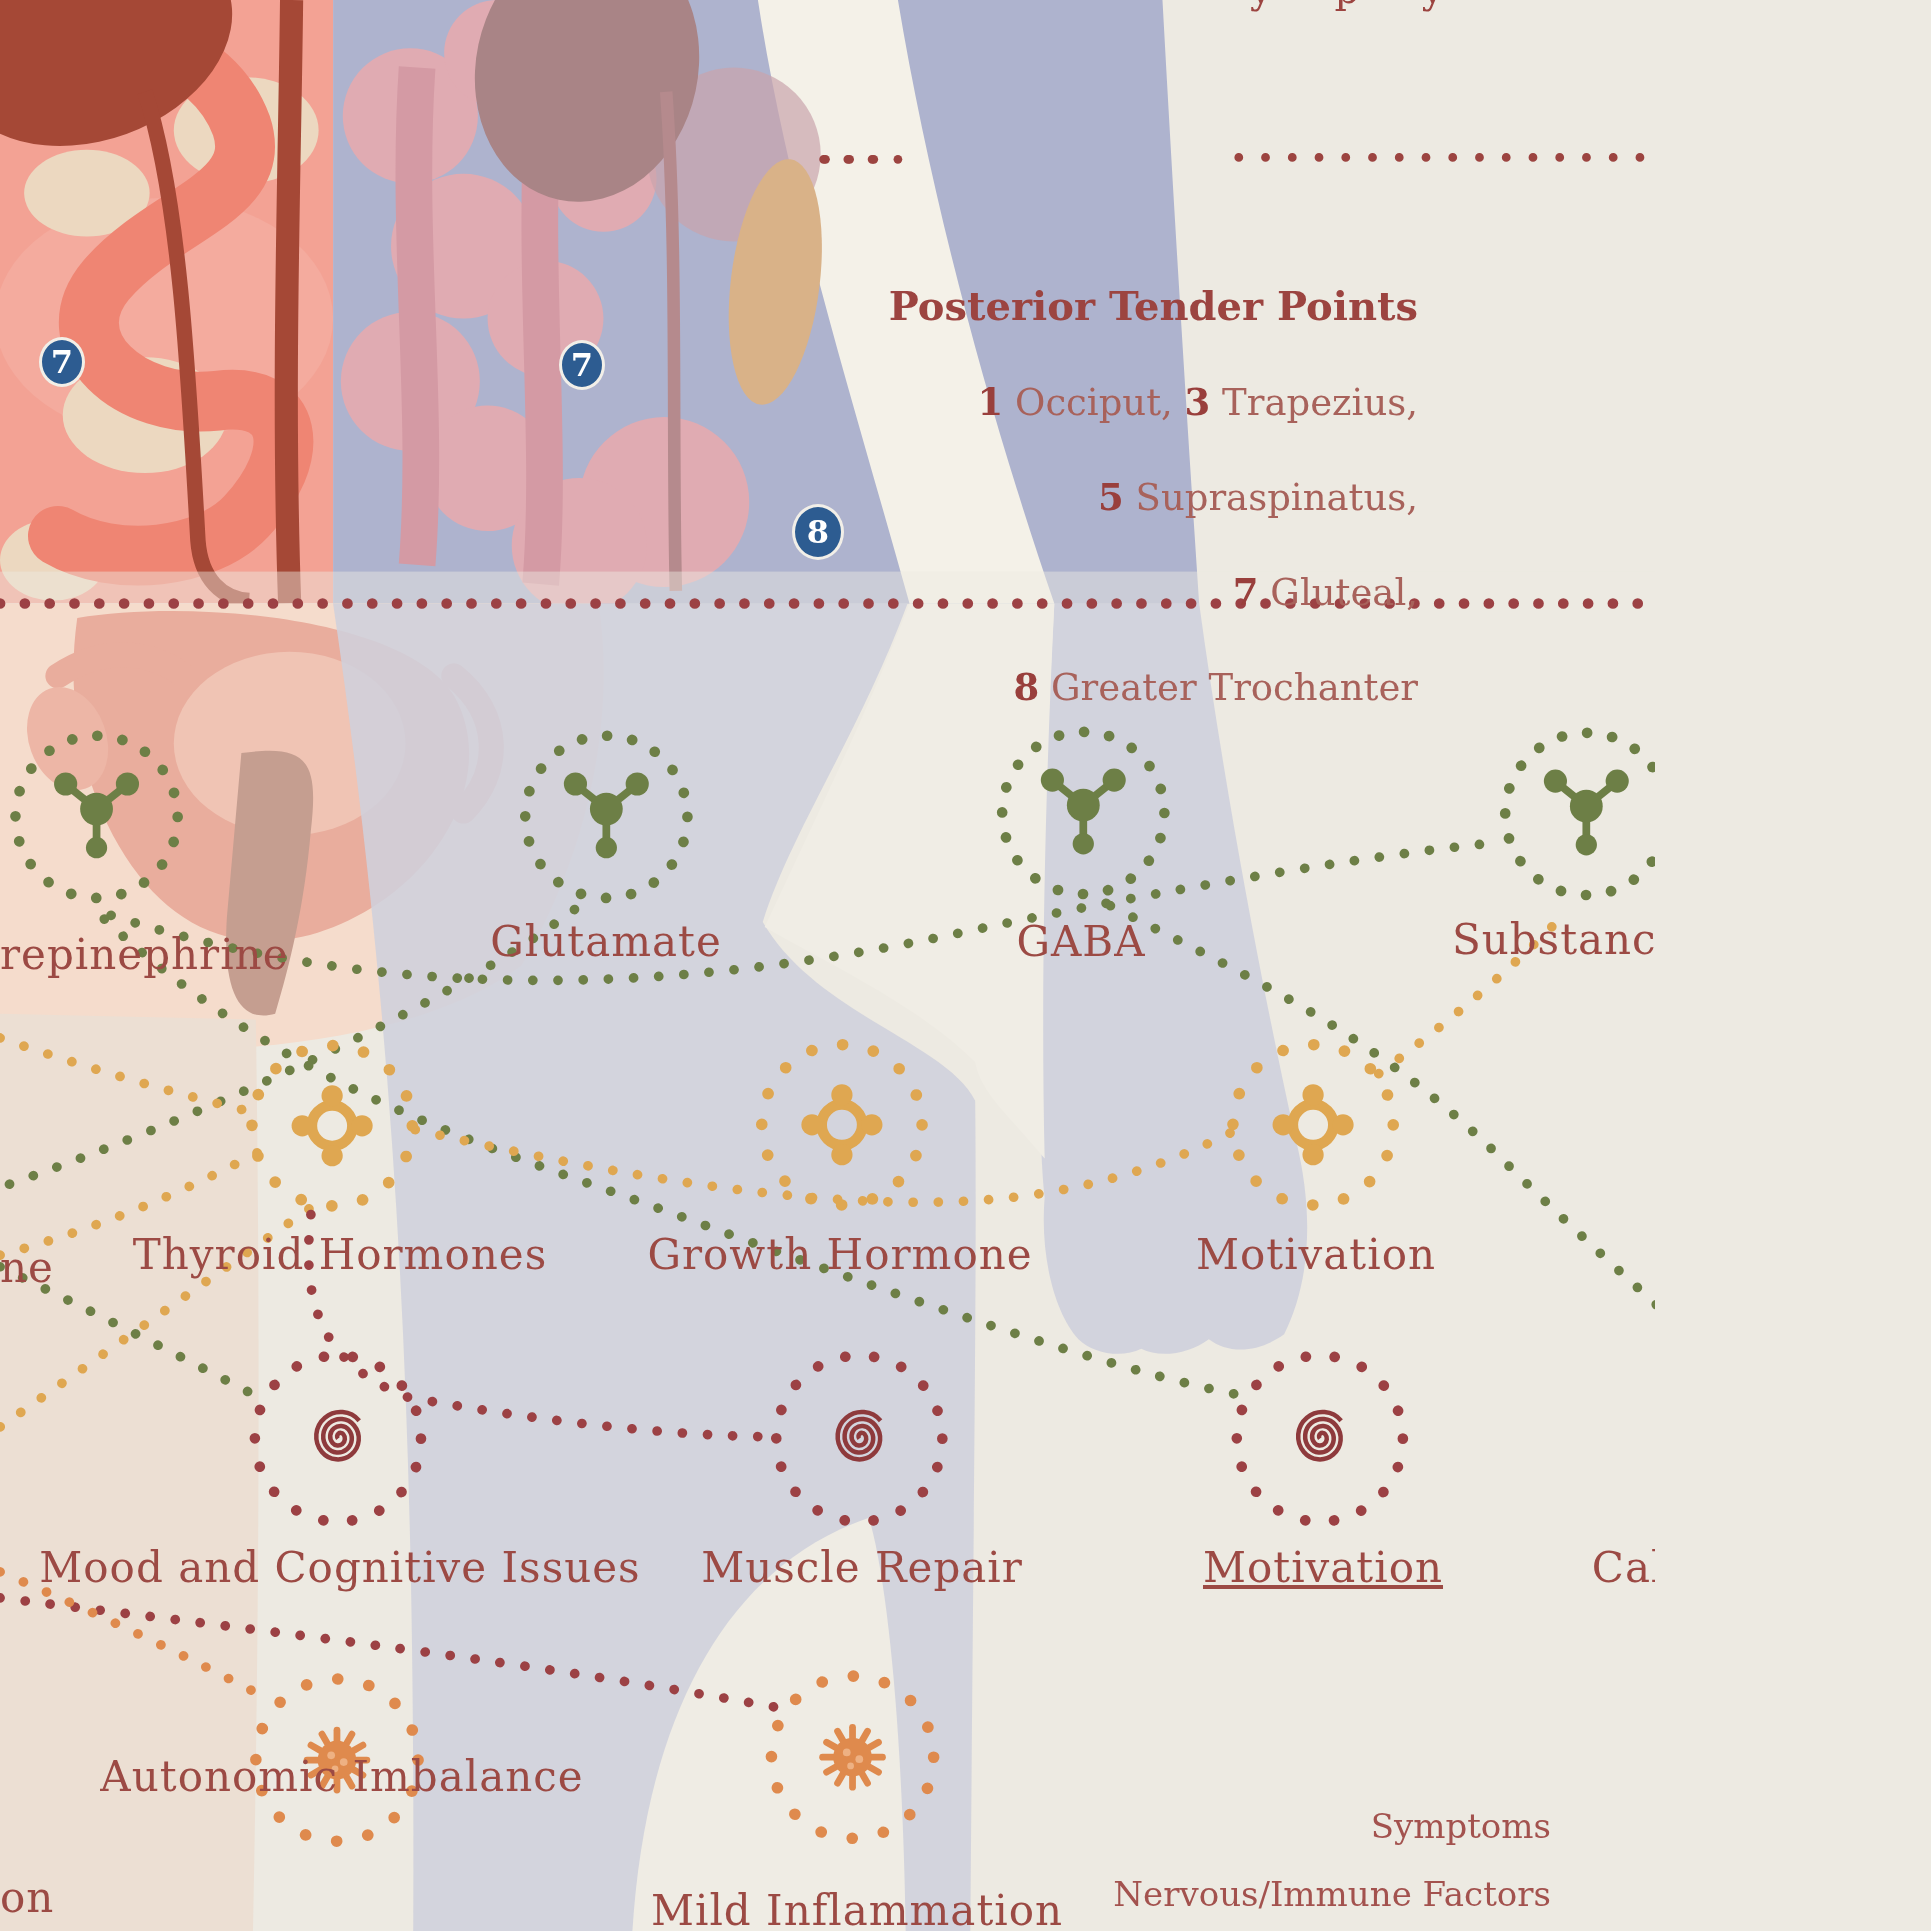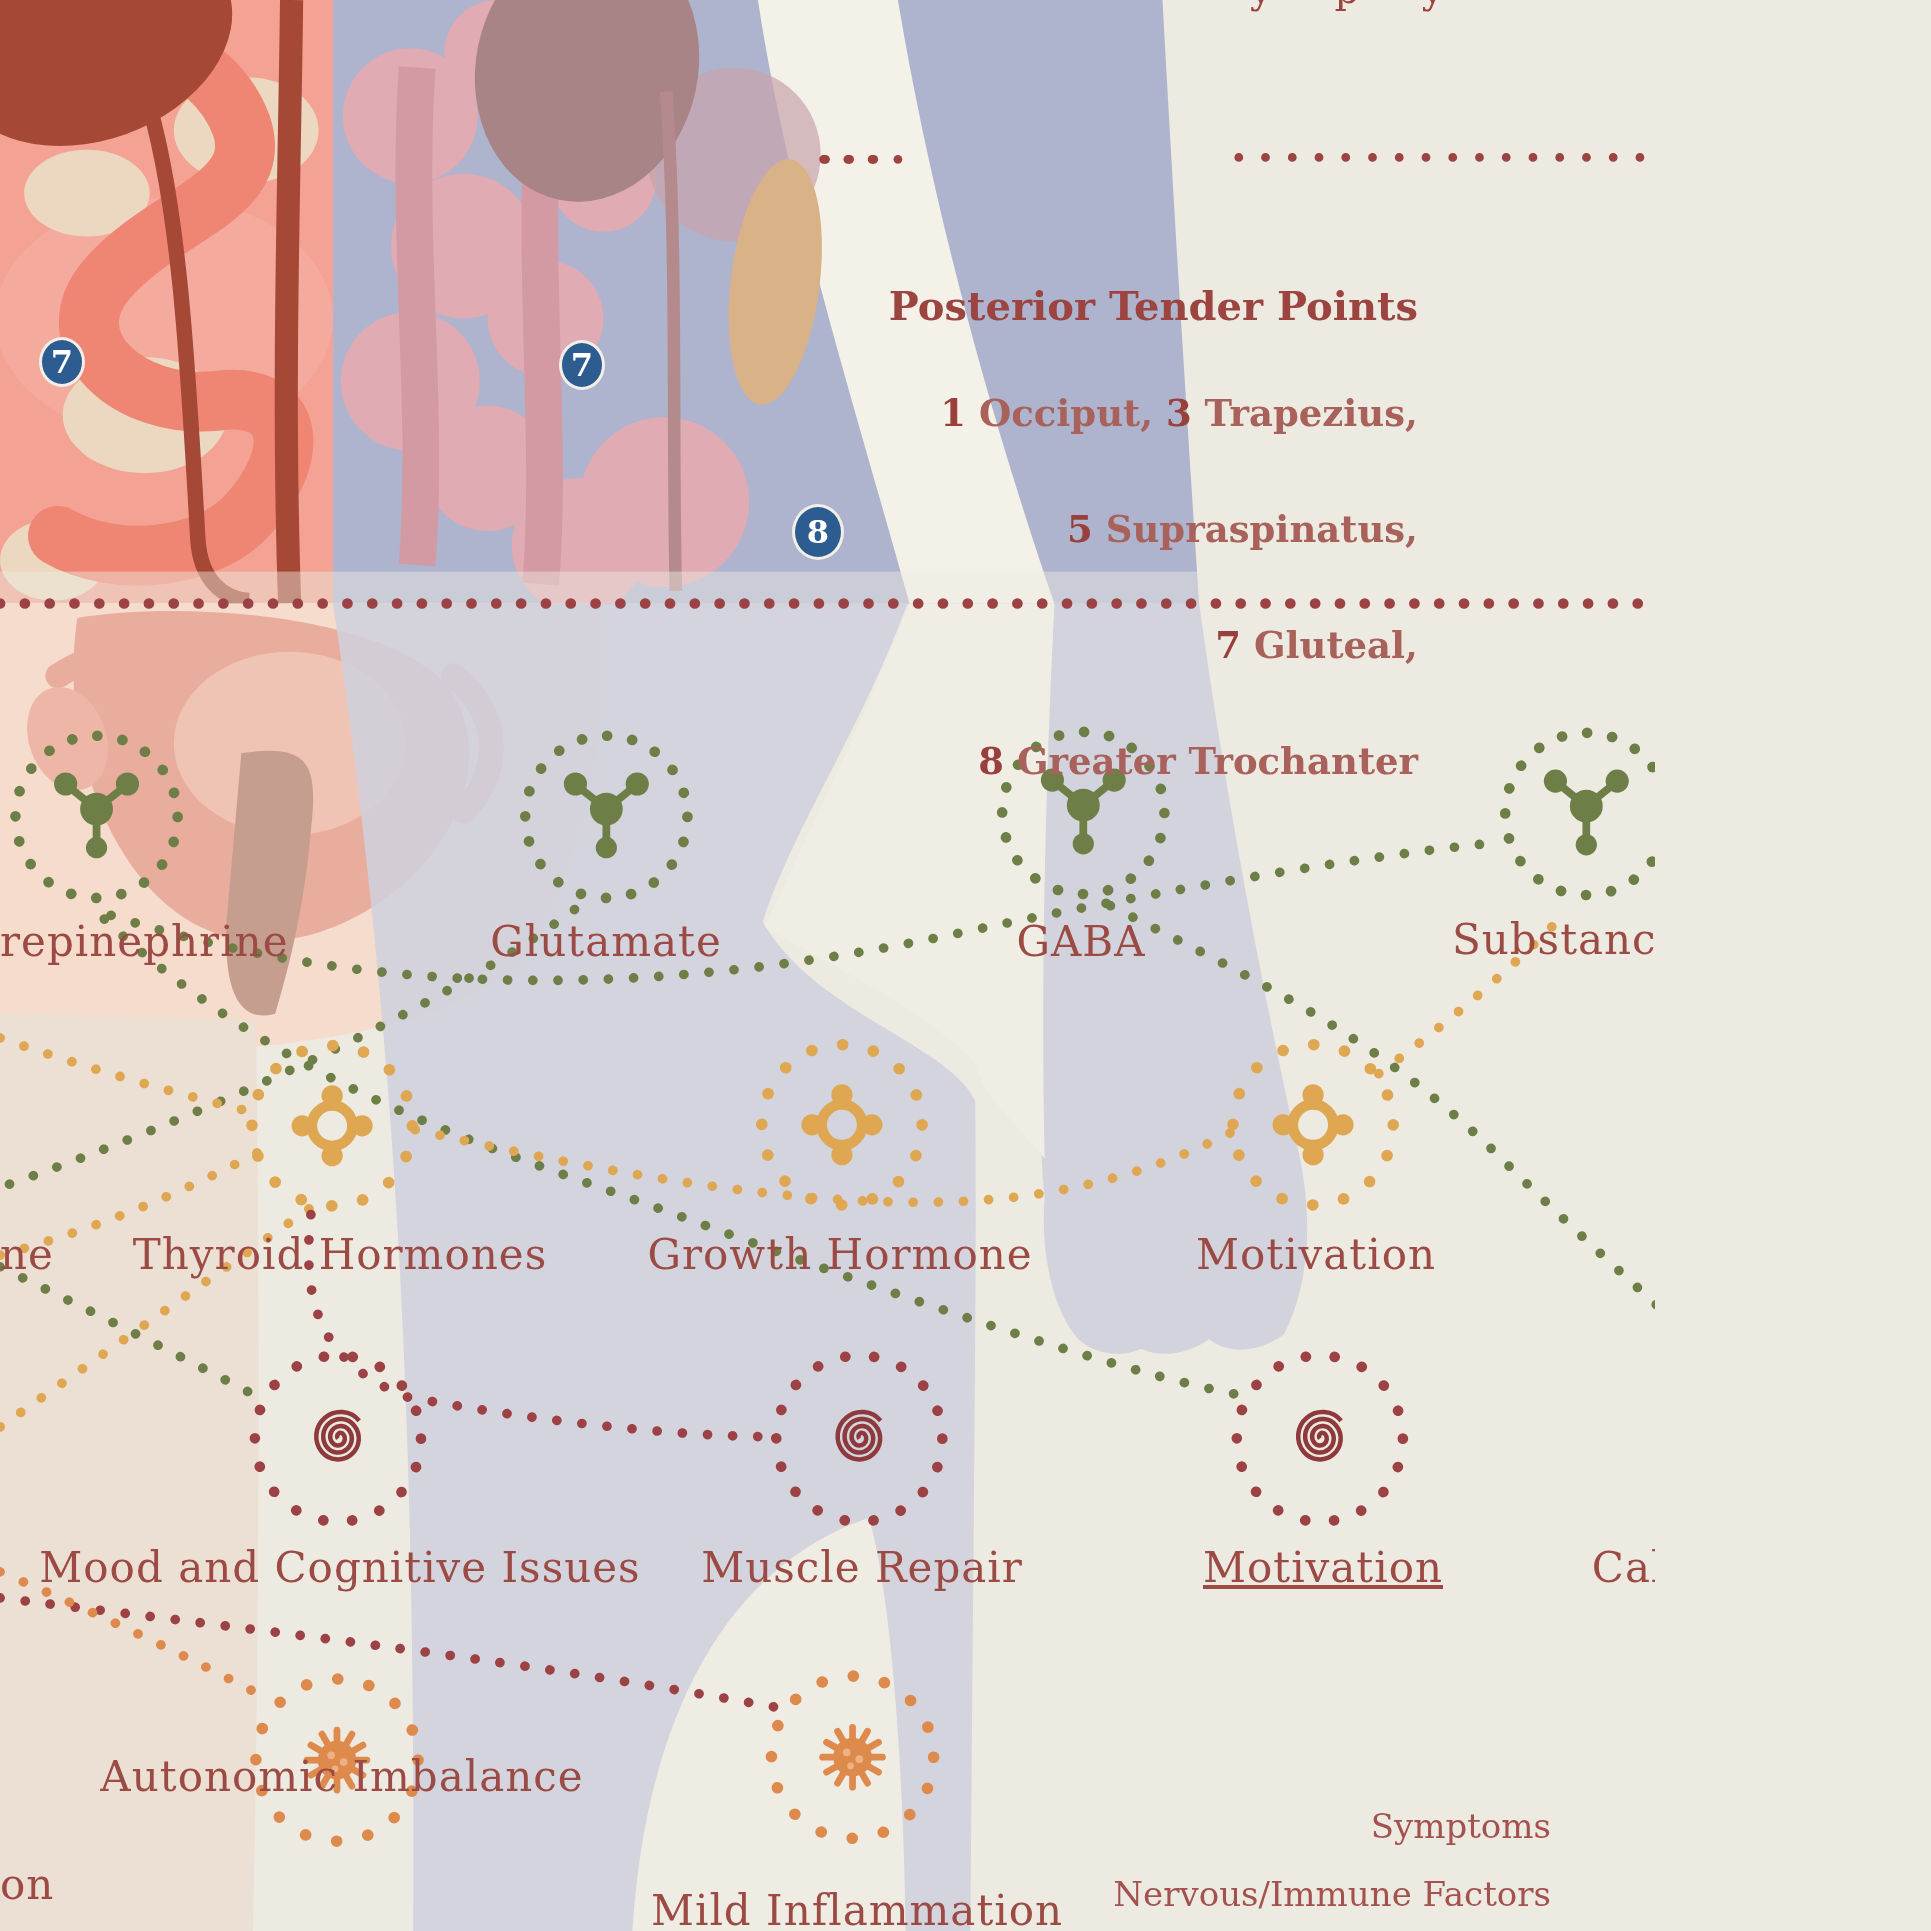--- a/index.html
+++ b/index.html
@@ -1,27 +1,27 @@
 <!DOCTYPE html>
 <html><head>
 <meta charset="utf-8">
 <style>
   html,body{margin:0;padding:0;background:#edeae2;}
   #canvas{position:relative;width:1655px;height:1931px;overflow:hidden;
           font-family:"DejaVu Serif","Liberation Serif",serif;}
   #paint{position:absolute;left:0;top:0;}
   .lbl{position:absolute;font-size:42px;letter-spacing:1px;color:#9c4a44;
        transform:translateX(-50%);white-space:nowrap;}
-  .lbl.edge{transform:none;}
+  .lbl.edge{transform:none;margin-top:13px;}
   .marker{position:absolute;background:#2d5c91;border:3.9px solid #f2efe8;border-radius:50%;
           color:#ffffff;display:flex;align-items:center;justify-content:center;
           font-size:32px;font-weight:bold;box-sizing:border-box;}
   #tender-block{position:absolute;top:238px;right:237px;text-align:right;white-space:pre-wrap;}
   #tender-block .tp-header{font-size:40px;font-weight:bold;color:#9c4440;line-height:60px;}
-  #tender-block .tp-line{font-size:37px;color:#a8625b;line-height:78px;font-weight:bold;}
+  #tender-block .tp-line{font-size:37px;color:#a8625b;line-height:57px;}
   #tender-block .tp-line b{color:#993f3c;}
   #legend-dot-1,#legend-dot-2{position:absolute;left:1854px;width:58px;height:60px;border-radius:50%;}
   #legend-dot-1{top:1784px;background:#8d4146;}
   #legend-dot-2{top:1852px;background:#df8a4d;}
   #legend-block{position:absolute;right:104px;top:1792px;text-align:right;}
   #legend-block .legend-row{font-size:34px;color:#a3524e;line-height:68px;white-space:pre;}
   #tender-dot{position:absolute;left:1721px;top:235px;width:54px;height:58px;border-radius:50%;background:#2d5c91;}
   #top-frag{position:absolute;left:1250px;top:0;width:406px;height:14.5px;overflow:hidden;}
   #top-frag .inner{position:relative;top:-33px;font-size:39px;color:#9c4440;letter-spacing:25px;}
 </style>

